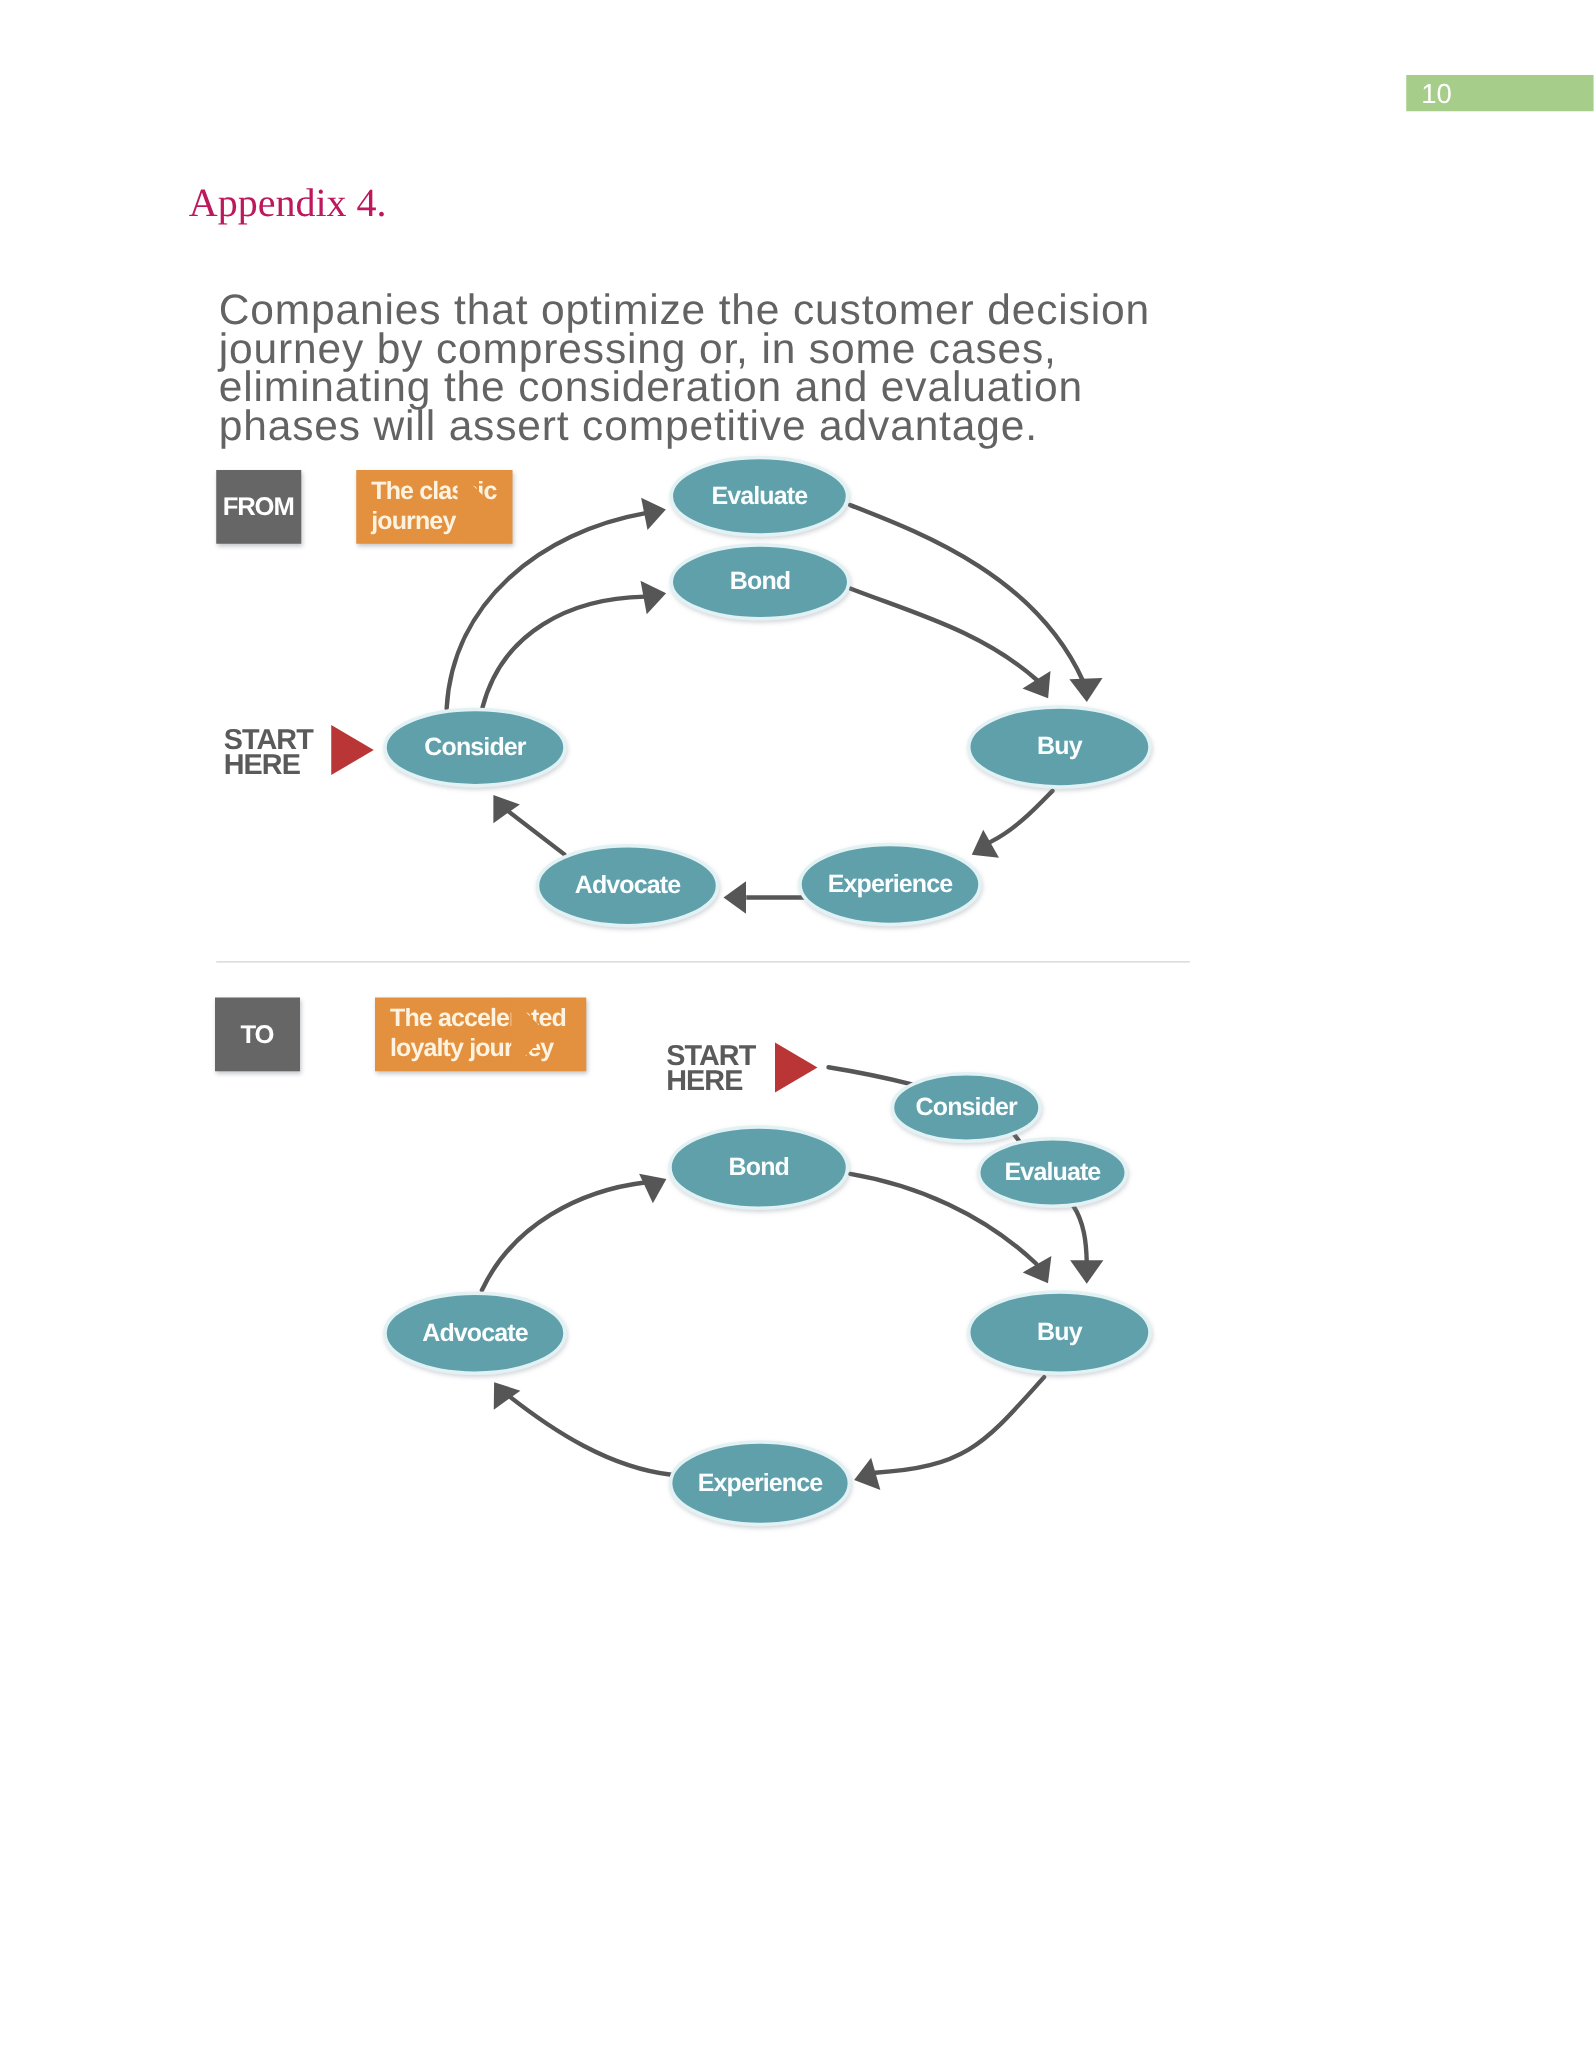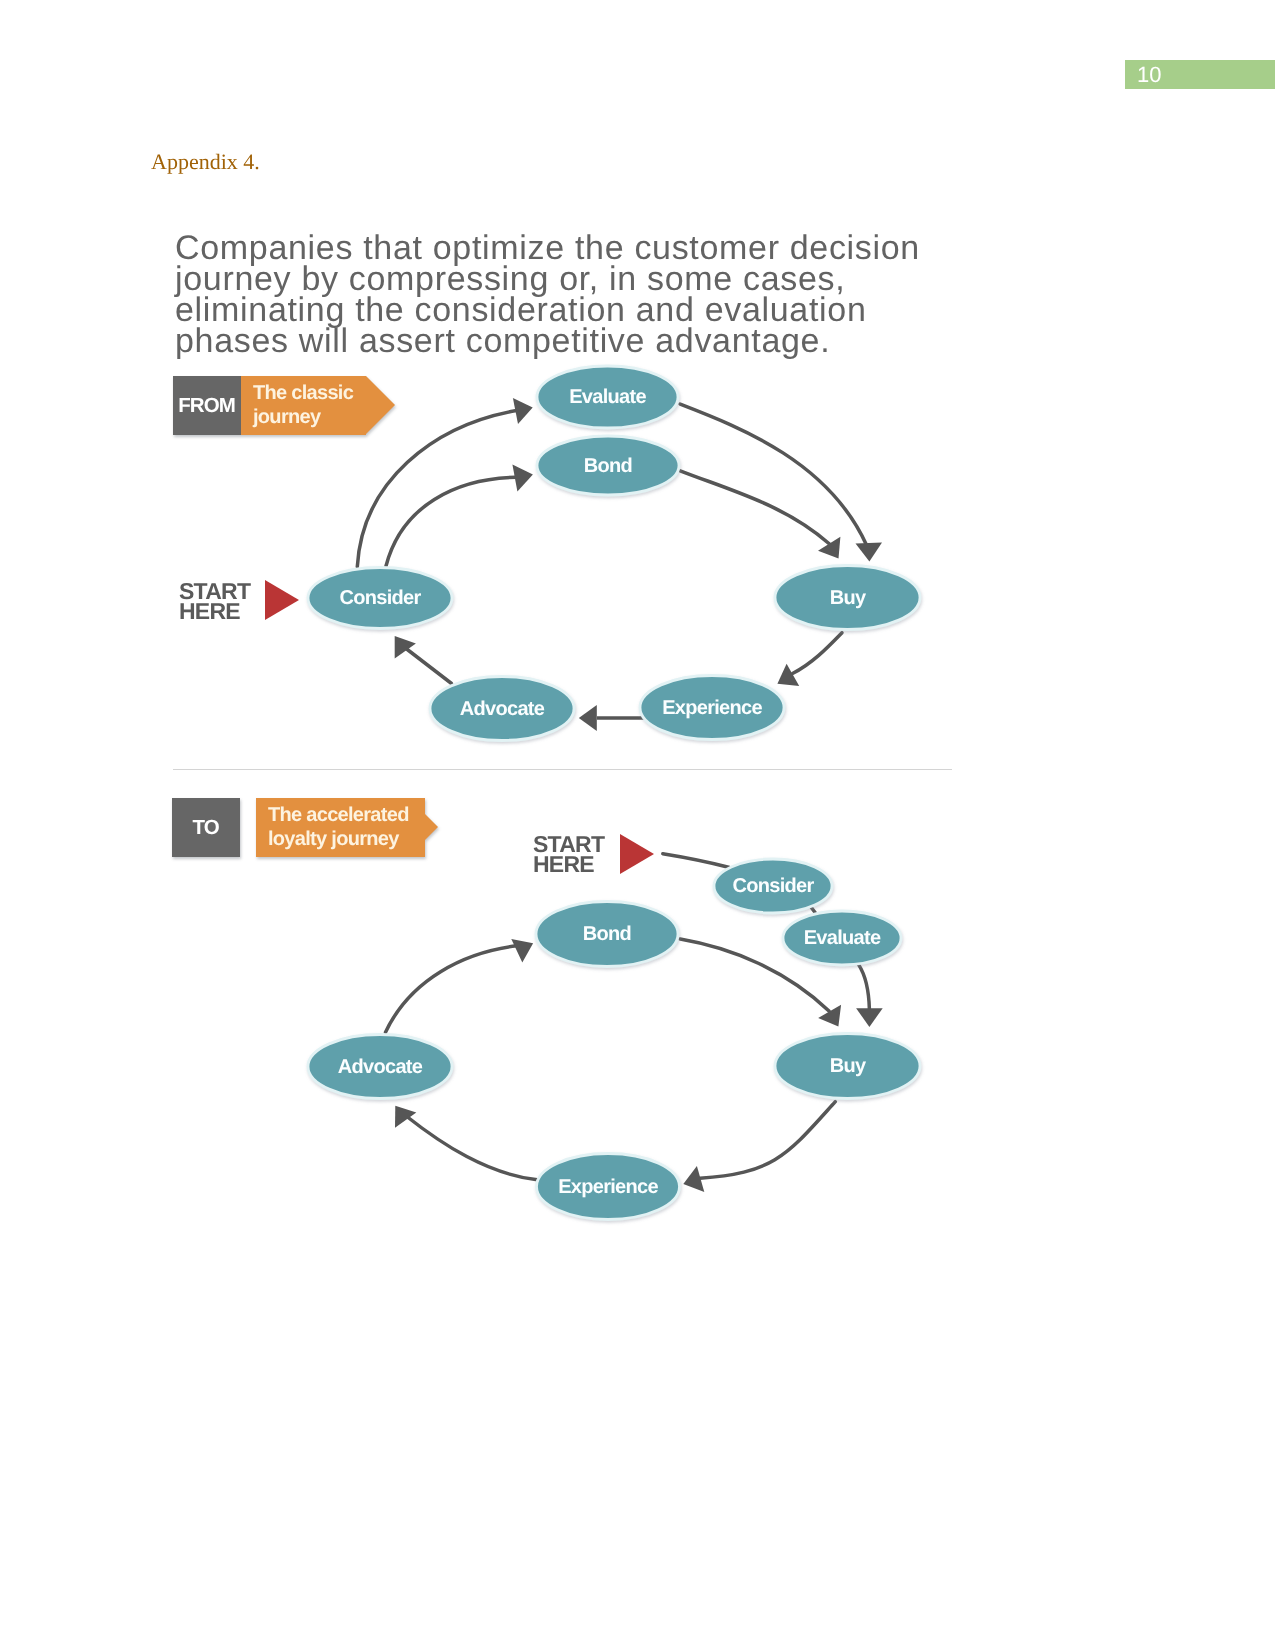--- a/index.html
+++ b/index.html
@@ -7,38 +7,38 @@
        font-family:"Liberation Sans",sans-serif;-webkit-font-smoothing:antialiased;text-rendering:geometricPrecision;}
   .page{position:absolute;inset:0;}
 
   
   #doc-header{position:absolute;left:164px;top:60px;font-family:"Liberation Serif",serif;
               font-size:25px;color:#0d0d0d;line-height:28px;white-space:nowrap;}
   #page-number-box{position:absolute;left:1125px;top:60px;width:150px;height:29px;background:#a6ce8a;}
   #page-number{position:absolute;left:1137px;top:60px;font-family:Liberation Sans, sans-serif;
                font-size:22px;line-height:29px;color:#ffffff;}
   #appendix-label{position:absolute;left:151px;top:150px;font-family:"Liberation Serif",serif;
-                  font-size:22px;line-height:24px;color:#a16207;}
+                  font-size:32px;line-height:24px;color:#be185d;}
 
   
   #intro-paragraph{position:absolute;left:175px;top:233px;width:795px;
       font-family:"Liberation Sans",sans-serif;font-size:34px;line-height:31px;
       color:#636363;letter-spacing:0.68px;}
 
   
   svg.diagram{position:absolute;left:0;top:0;width:1275px;height:1651px;overflow:visible;}
 
   
   .banner{position:absolute;height:59px;filter:drop-shadow(1.5px 2px 1.6px rgba(120,126,136,0.45));}
   .banner .tag{position:absolute;left:0;top:0;width:68px;height:59px;background:#666666;
                color:#ffffff;font-weight:bold;font-size:20.5px;display:flex;align-items:center;
                justify-content:center;letter-spacing:-0.9px;text-indent:-0.9px;}
   .banner .body{position:absolute;top:0;height:59px;background:#e3903f;color:#fdf3e0;
                font-weight:bold;font-size:20px;letter-spacing:-0.7px;line-height:24px;
-               padding:5px 0 0 12px;box-sizing:border-box;}
+               padding:5px 0 0 12px;box-sizing:border-box;margin-left:44px;}
   .banner .point{position:absolute;top:0;width:0;height:0;
                border-top:29.5px solid transparent;border-bottom:29.5px solid transparent;
                border-left:29px solid #e3903f;}
 
   
   .start-here{position:absolute;color:#5a5a5a;font-weight:bold;font-size:23px;line-height:20px;
               letter-spacing:-0.75px;text-align:left;white-space:nowrap;}
   .start-tri{position:absolute;width:0;height:0;border-top:20px solid transparent;
              border-bottom:20px solid transparent;border-left:34.5px solid #ba3535;}
 

